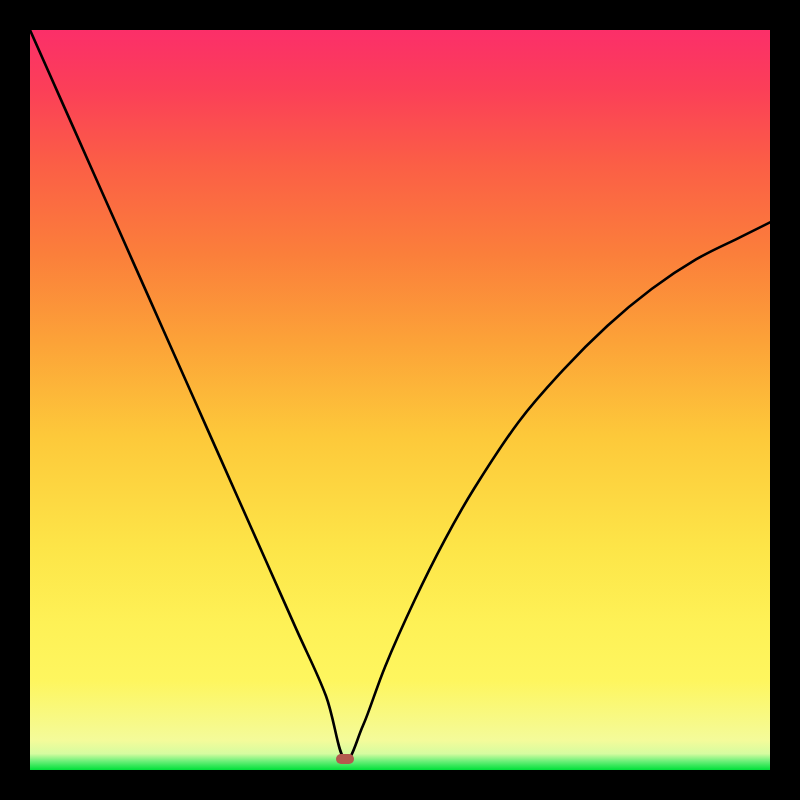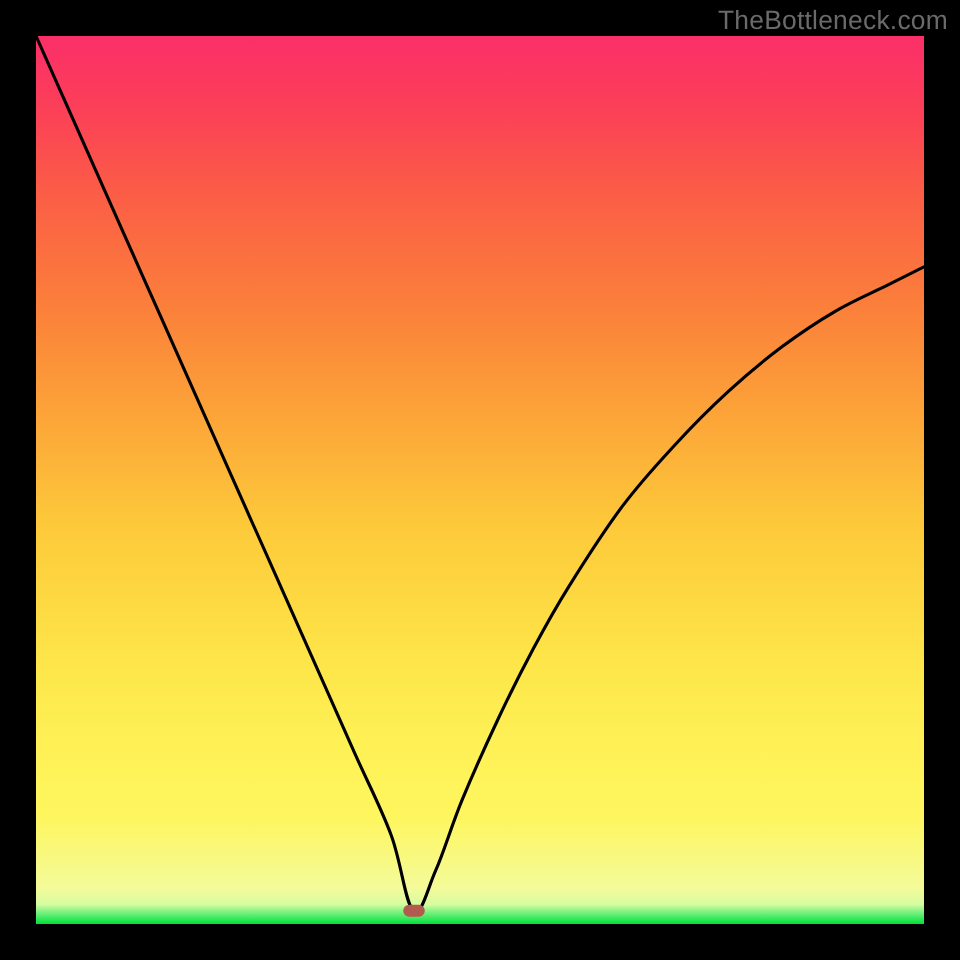--- a/index.html
+++ b/index.html
@@ -79,14 +79,13 @@
   <div class="plot-area">
     <div class="gradient-bg"></div>
 
     <svg class="curve-svg" viewBox="0 0 740 740" preserveAspectRatio="none">
       <path id="curve-path" d="M 0.00 0.00 C 5.33 11.99, 18.94 42.62, 29.60 66.60 C 40.26 90.58, 48.54 109.22, 59.20 133.20 C 69.86 157.18, 78.14 175.82, 88.80 199.80 C 99.46 223.78, 107.74 242.42, 118.40 266.40 C 129.06 290.38, 137.34 309.02, 148.00 333.00 C 158.66 356.98, 166.94 375.62, 177.60 399.60 C 188.26 423.58, 196.54 442.22, 207.20 466.20 C 217.86 490.18, 226.14 508.82, 236.80 532.80 C 247.46 556.78, 255.74 575.42, 266.40 599.40 C 277.06 623.38, 287.34 642.69, 296.00 666.00 C 304.66 689.31, 307.84 723.57, 314.50 728.90 C 321.16 734.23, 325.67 712.25, 333.00 695.60 C 340.33 678.95, 345.88 659.04, 355.20 636.40 C 364.52 613.76, 374.14 592.44, 384.80 569.80 C 395.46 547.16, 403.74 530.58, 414.40 510.60 C 425.06 490.62, 430.68 480.11, 444.00 458.80 C 457.32 437.49, 472.42 413.51, 488.40 392.20 C 504.38 370.89, 516.82 357.72, 532.80 340.40 C 548.78 323.08, 561.22 310.65, 577.20 296.00 C 593.18 281.35, 605.62 270.99, 621.60 259.00 C 637.58 247.01, 650.02 238.72, 666.00 229.40 C 681.98 220.08, 697.08 213.86, 710.40 207.20 C 723.72 200.54, 734.67 195.06, 740.00 192.40" fill="none" stroke="#000" stroke-width="2.6" stroke-linecap="round" stroke-linejoin="round"></path>
     </svg>
 
     <div id="min-marker" class="min-marker" style="left: 314.5px; top: 728.9px; background: rgb(179, 90, 78);"></div>
   </div>
 
-  <div class="watermark">TheBottleneck.com</div>
 </div>
 
 </body></html>

